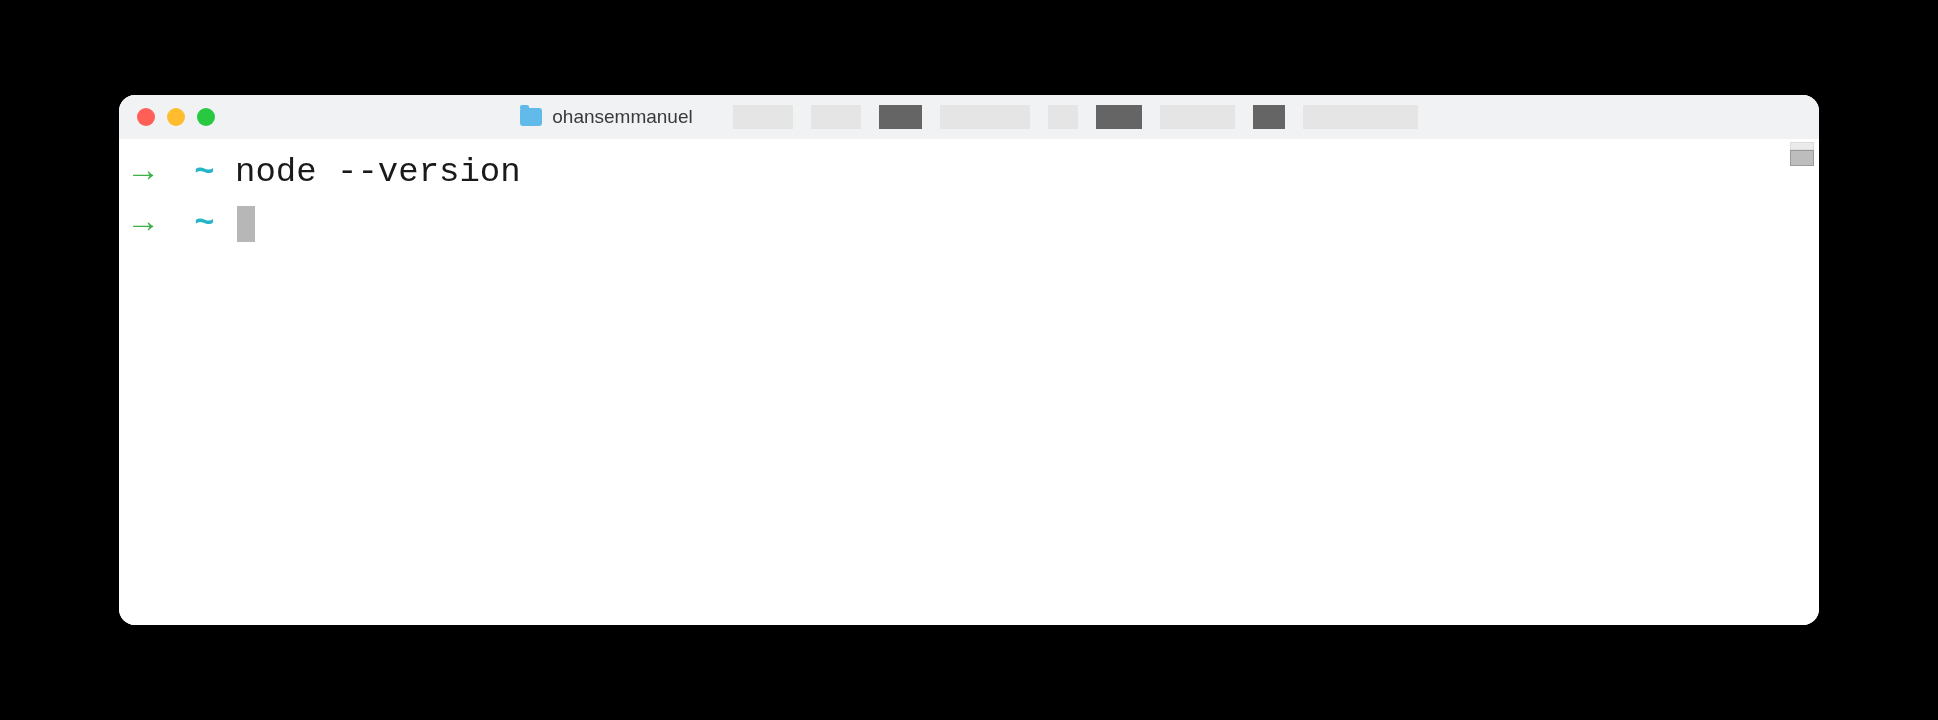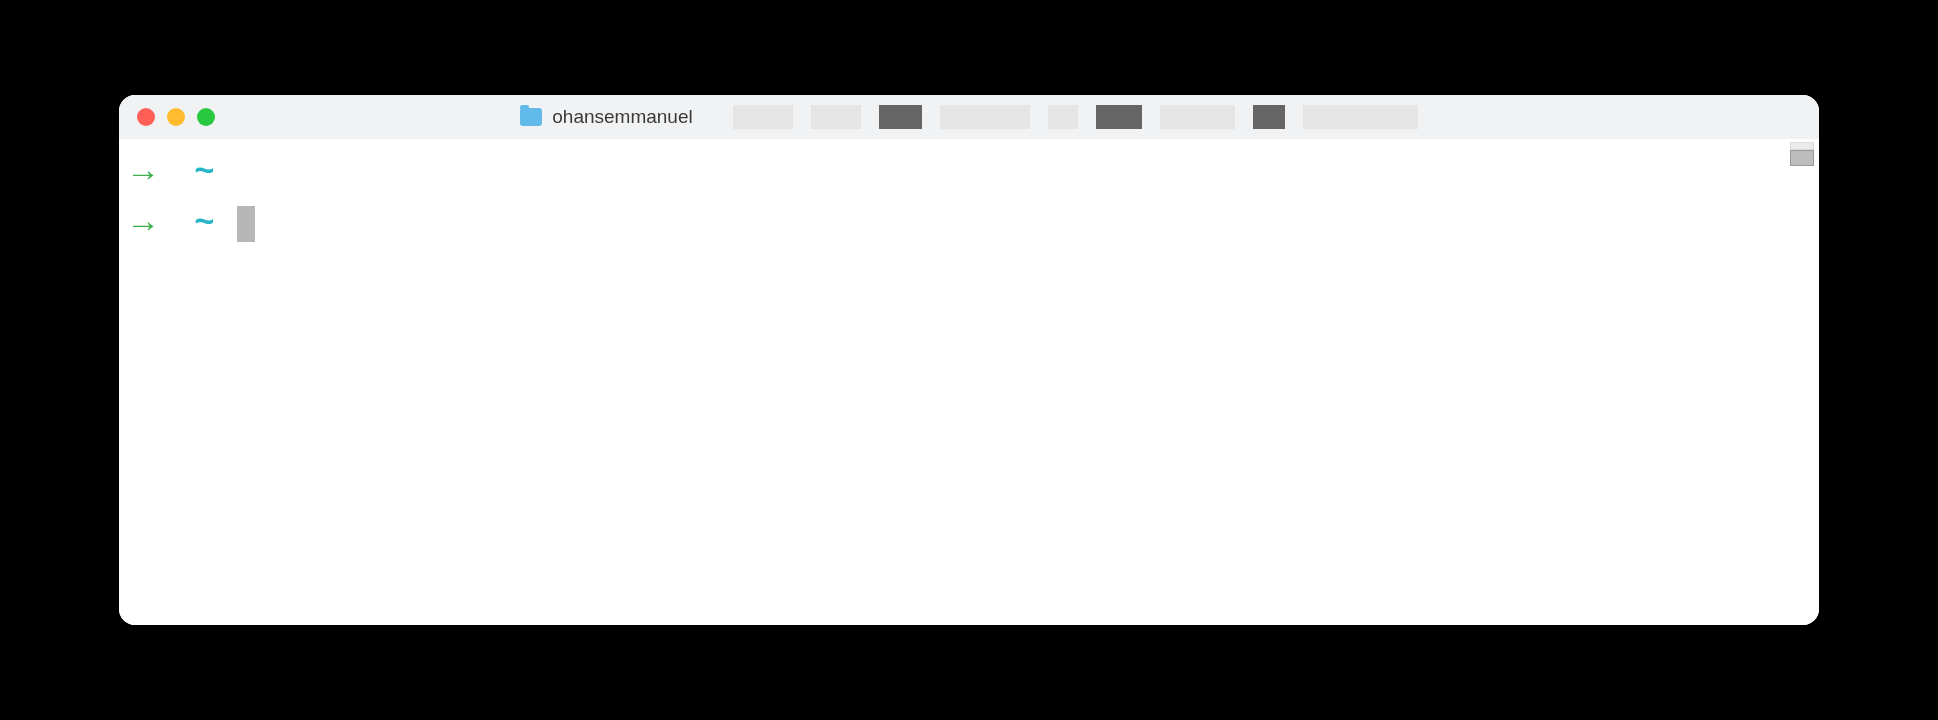--- a/index.html
+++ b/index.html
@@ -183,19 +183,19 @@
         <div class="redacted-block r9"></div>
       </div>
     </div>
   </div>
   <div class="terminal-body">
     <div class="scrollbar-corner">
       <div class="sc-track"></div>
       <div class="sc-body"></div>
     </div>
     <div class="line">
-      <span class="arrow">→</span><span>  </span><span class="tilde">~</span><span> </span>
+      <span class="arrow">→</span><span>  </span><span class="tilde">~</span><span> </span><span class="cmd">node --version</span>
     </div>
     <div class="line">
       <span class="arrow">→</span><span>  </span><span class="tilde">~</span><span> </span><span class="cursor"></span>
     </div>
   </div>
 </div>
 
 </body></html>

